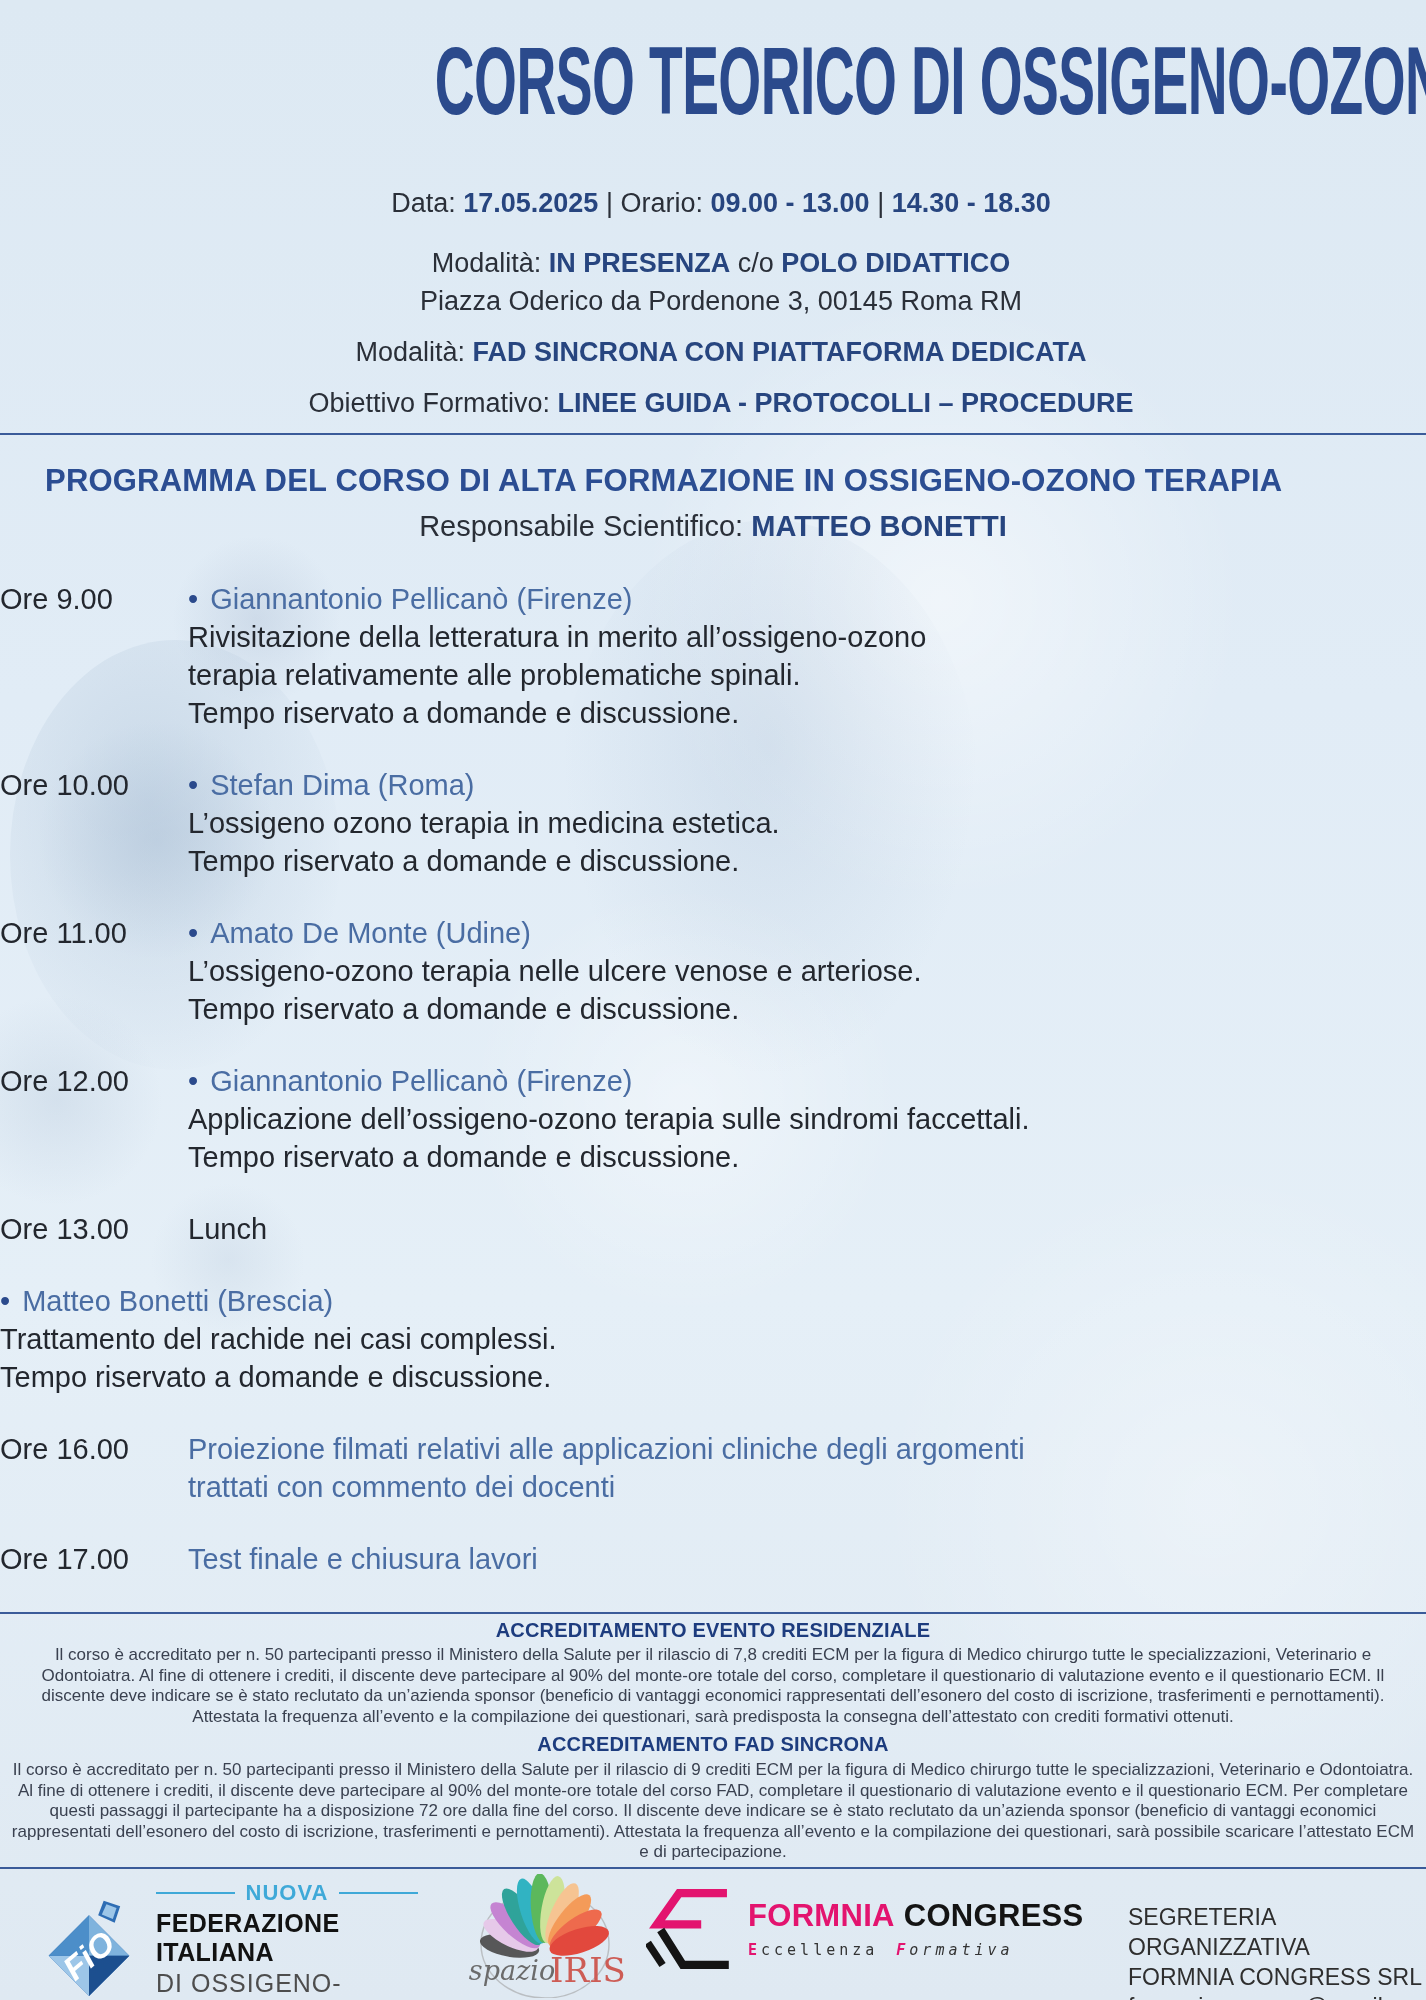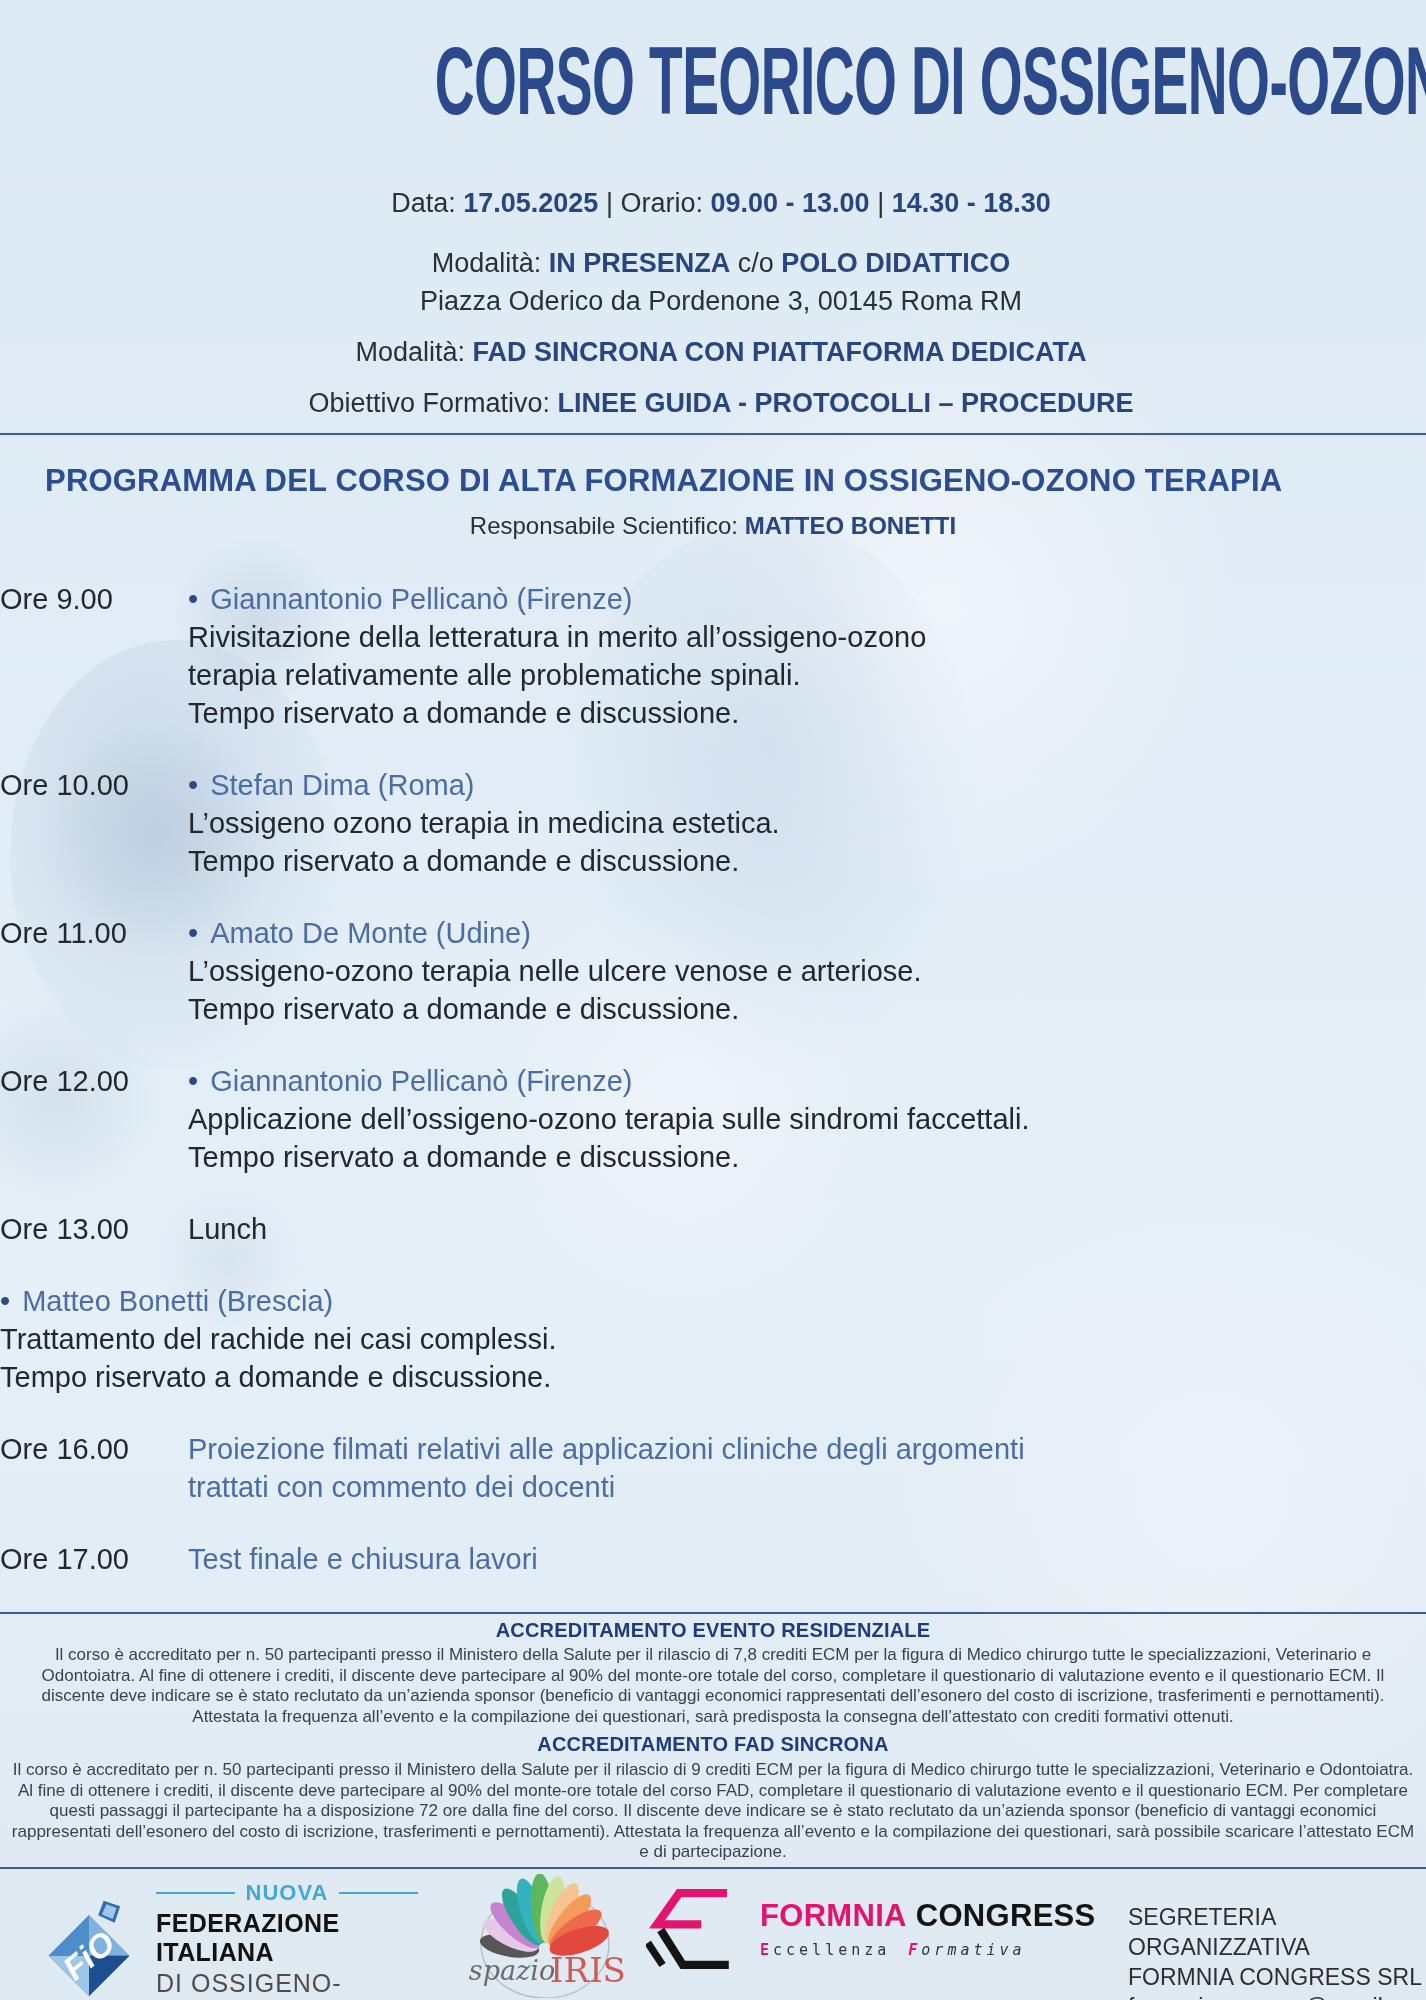--- a/index.html
+++ b/index.html
@@ -29,21 +29,21 @@
   .info .line{line-height:38px;}
   .info .gap-lg{margin-top:22px;}
   .info .gap-sm{margin-top:13px;}
   .nv{color:#27457f;font-weight:700;}
 
   .divider{position:absolute;left:0;right:0;height:2px;background:#3a5b99;}
   .d1{top:433px;} .d2{top:1612px;} .d3{top:1867px;}
 
   .program{position:absolute;top:460px;left:0;right:0;}
   .prog-heading{font-size:31px;font-weight:800;color:#2b4d92;line-height:42px;letter-spacing:0.2px;padding-left:45px;}
-  .prog-sub{text-align:center;font-size:24px;color:#2a2f38;line-height:40px;margin-top:4px;}
+  .prog-sub{text-align:center;font-size:29px;color:#2a2f38;line-height:40px;margin-top:4px;}
   .schedule{margin-top:34px;font-size:29px;}
   .row{display:flex;margin-bottom:34px;}
   .time{width:188px;flex-shrink:0;color:#23272e;line-height:38px;}
   .entry{flex:1;line-height:38px;}
   .speaker{color:#4a6da3;}
   .bullet{color:#2b4a8c;margin-right:12px;}
   .desc{color:#23272e;white-space:pre-line;}
   .desc-blue{color:#4a6da3;}
 
   .accr{position:absolute;top:1613px;left:0;right:0;text-align:center;}
@@ -53,21 +53,21 @@
 
   .footer{position:absolute;top:1872px;left:0;right:0;height:128px;}
   .f-fio{position:absolute;left:34px;top:8px;display:flex;align-items:center;}
   .fio-text{margin-left:12px;width:262px;}
   .nuova{display:flex;align-items:center;gap:11px;color:#3fa9d8;font-weight:700;font-size:22px;letter-spacing:1px;}
   .nuova .hl{flex:1;height:2px;background:#3fa9d8;}
   .fio-l1{font-size:25px;font-weight:800;color:#121212;letter-spacing:0.4px;margin-top:3px;}
   .fio-l2{font-size:25px;color:#4d4d4d;letter-spacing:1px;margin-top:2px;}
 
   .f-spazio{position:absolute;left:450px;top:2px;}
-  .f-formnia{position:absolute;left:646px;top:12px;display:flex;align-items:flex-start;gap:12px;}
+  .f-formnia{position:absolute;left:646px;top:12px;display:flex;align-items:flex-start;}
   .formnia-text{margin-left:10px;margin-top:14px;}
   .formnia-name{font-size:31px;font-weight:800;letter-spacing:0.3px;white-space:nowrap;}
   .formnia-name .p1{color:#e3146f;} .formnia-name .p2{color:#141414;margin-left:9px;}
   .formnia-tag{font-family:"DejaVu Sans Mono", monospace;font-size:15px;letter-spacing:4px;color:#333;margin-top:7px;white-space:nowrap;}
   .tagword{display:inline-block;}
   .tagword::first-letter{color:#e3146f;font-weight:700;}
   .tagword + .tagword{margin-left:18px;font-style:italic;}
 
   .f-seg{position:absolute;left:1128px;top:30px;font-size:23px;line-height:30px;color:#2e2e2e;}
 </style>

